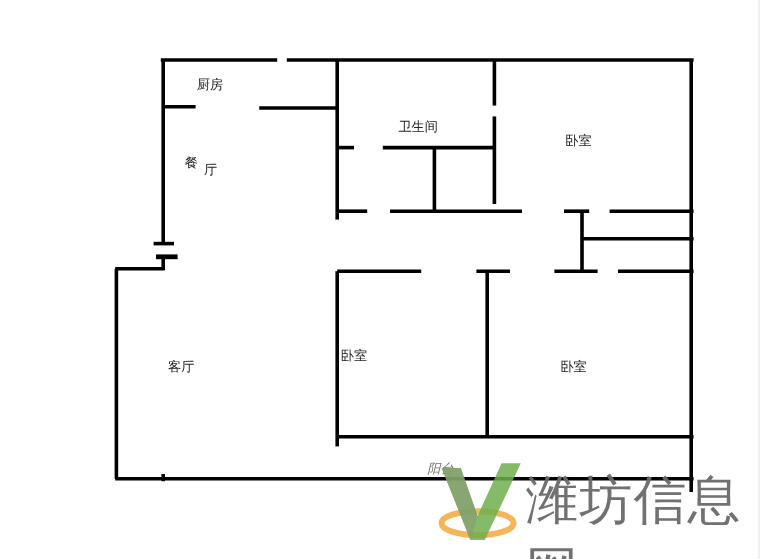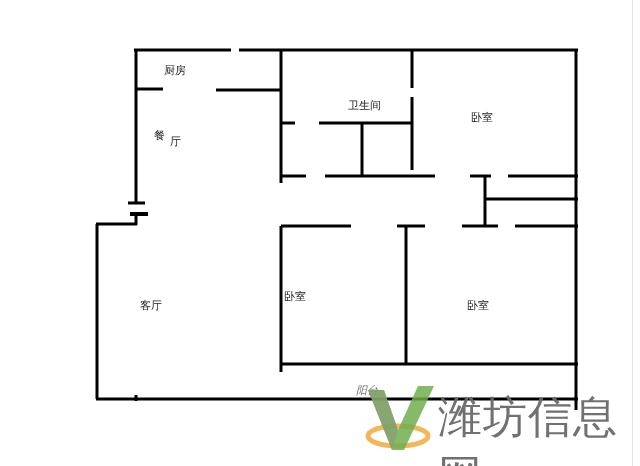--- a/index.html
+++ b/index.html
@@ -65,21 +65,21 @@
       <line x1="96" y1="224" x2="137" y2="224"></line>
       <line x1="97" y1="224" x2="97" y2="399"></line>
       <line x1="96" y1="399" x2="578" y2="399"></line>
       <line x1="136" y1="395" x2="136" y2="401"></line>
     </g>
   </svg>
 
   <span class="label" style="left:164px;top:63px;">厨房</span>
   <span class="label" style="left:154px;top:128px;">餐</span>
   <span class="label" style="left:170px;top:134px;">厅</span>
-  <span class="label" style="left:348px;top:98px;">卫生间</span>
+  <span class="label" style="left:332px;top:98px;">卫生间</span>
   <span class="label" style="left:471px;top:110px;">卧室</span>
   <span class="label" style="left:140px;top:298px;">客厅</span>
   <span class="label" style="left:284px;top:289px;">卧室</span>
   <span class="label" style="left:467px;top:298px;">卧室</span>
   <span class="label" style="left:356px;top:383px;color:#777;font-style:italic;">阳台</span>
 
   <div class="logo">
     <svg class="logo-mark" width="76" height="80" viewBox="0 0 76 80">
       <ellipse cx="36" cy="52" rx="30" ry="10" fill="none" stroke="#f2a93b" stroke-width="5" opacity="0.85"></ellipse>
       <path d="M6 6 L22 6 L36 46 L56 2 L72 2 L42 66 L30 66 Z" fill="#6fae4e" opacity="0.85"></path>

